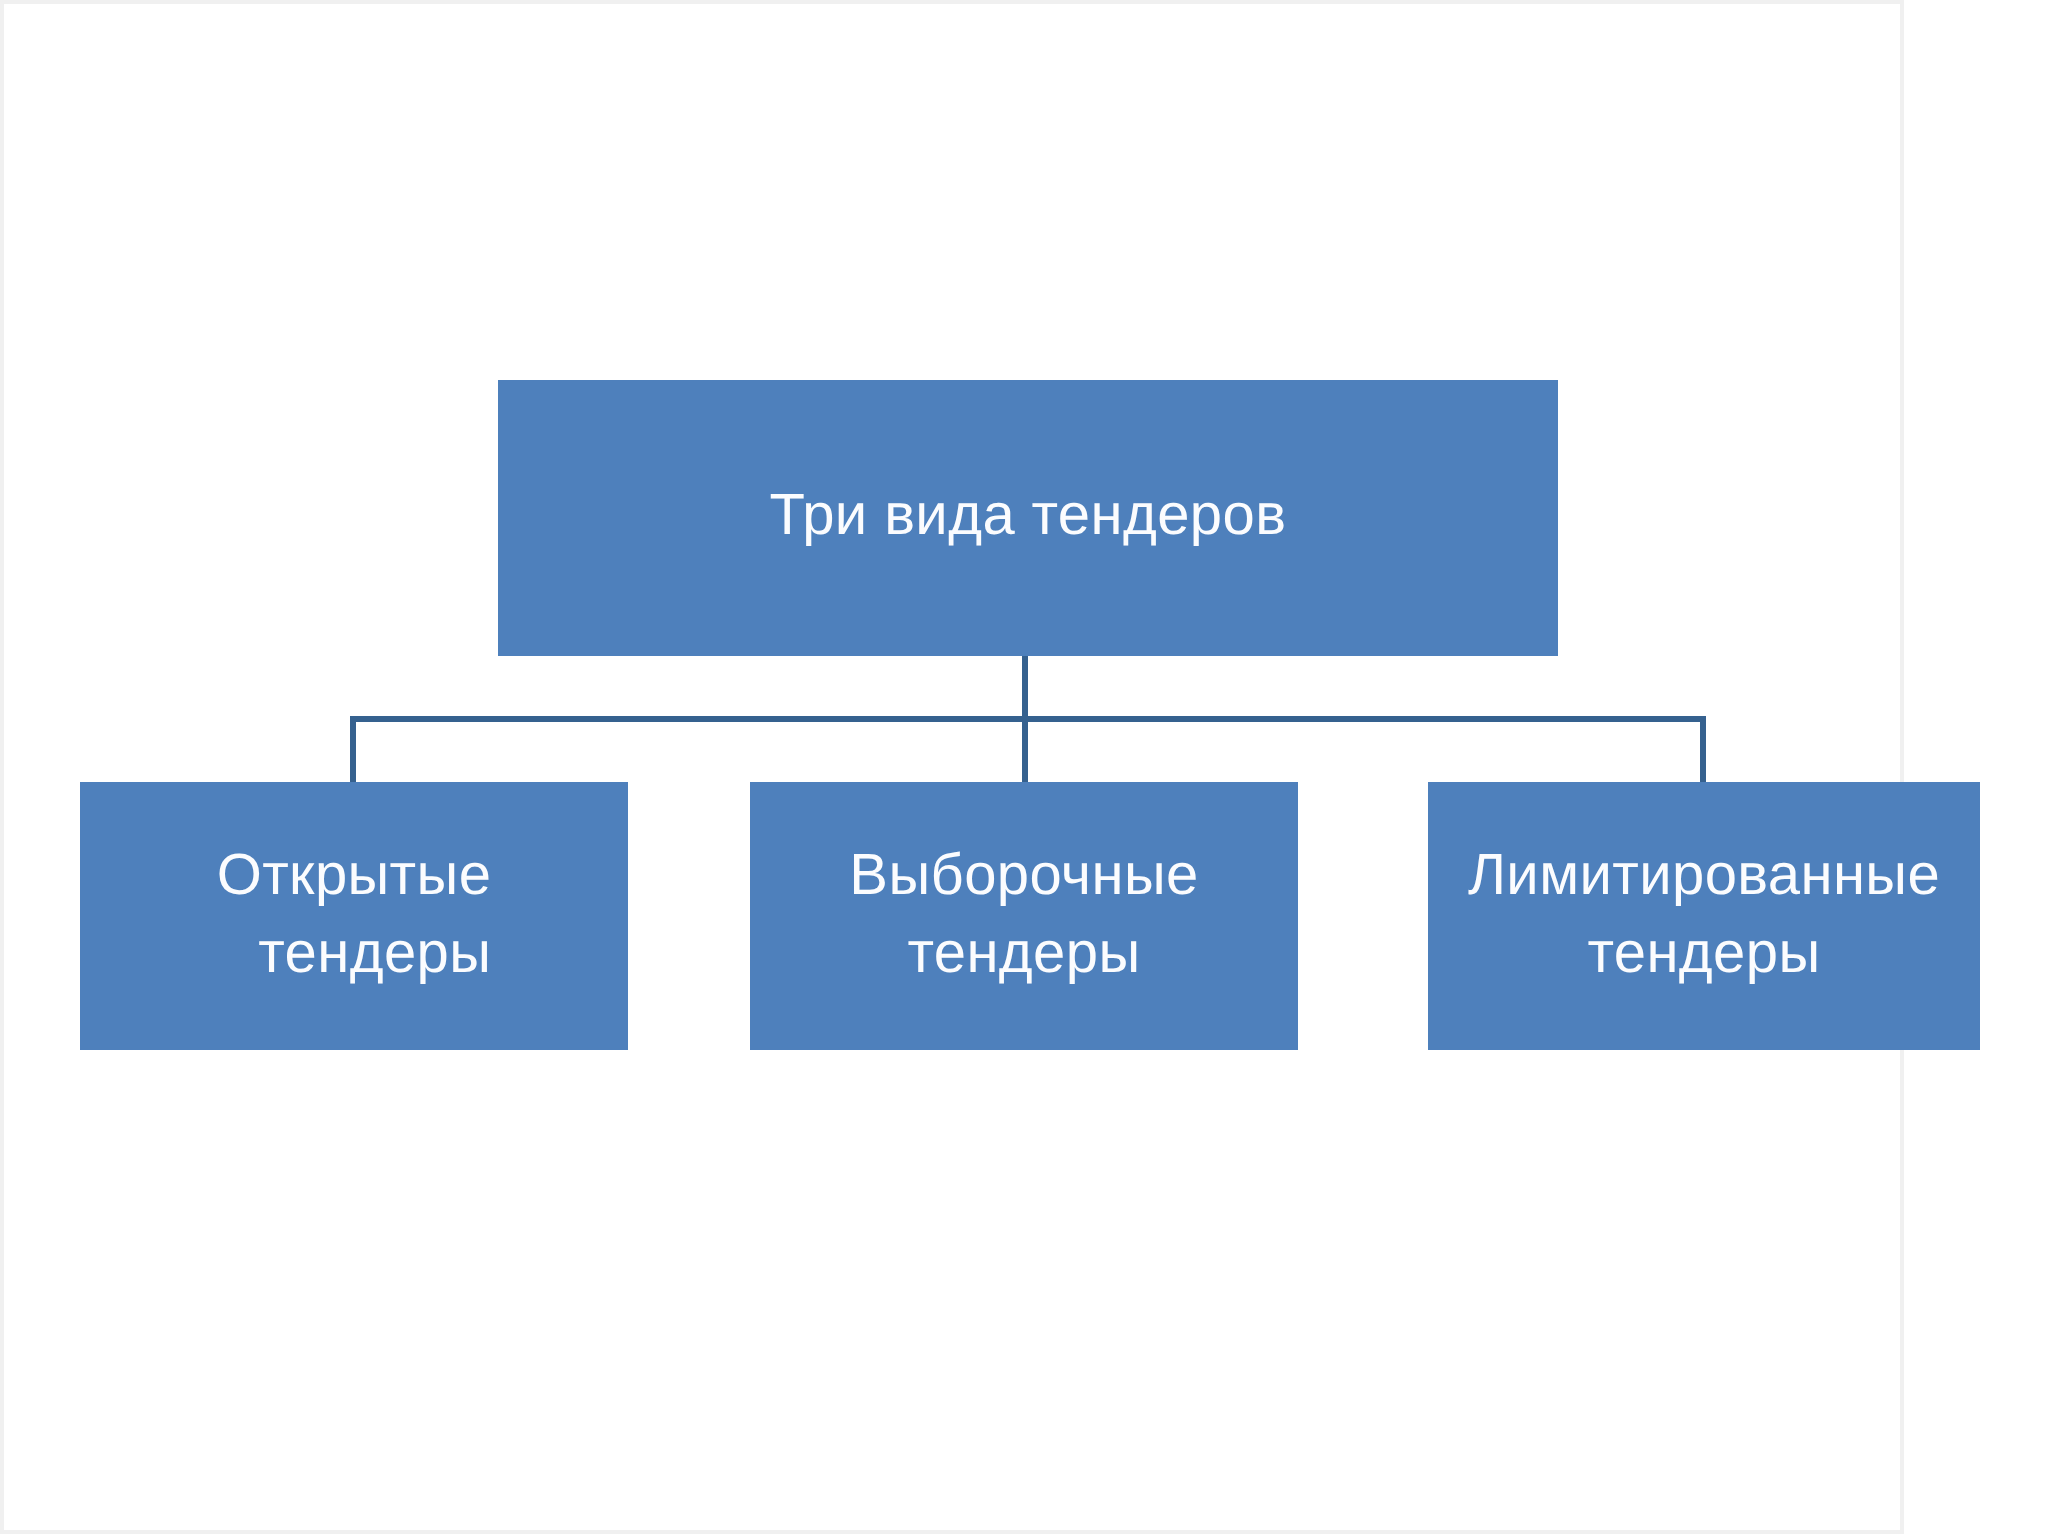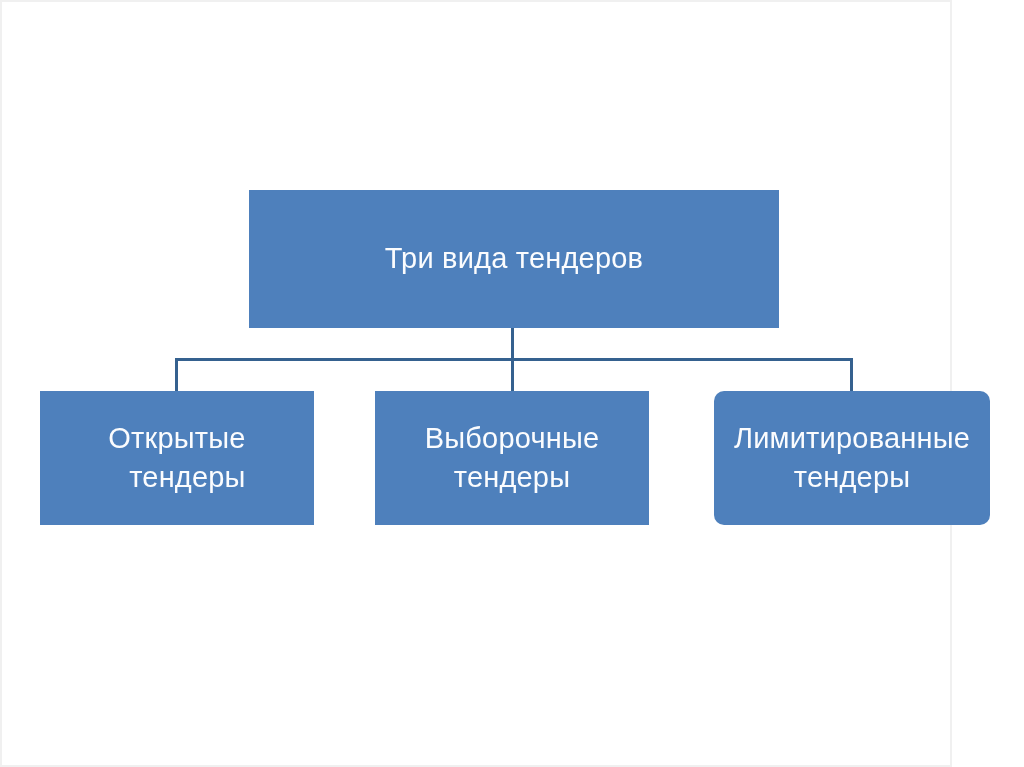--- a/index.html
+++ b/index.html
@@ -37,21 +37,21 @@
     white-space: pre-line;
     letter-spacing: 0.2px;
   }
   .node.root {
     left: 247px; top: 188px;
     width: 530px; height: 138px;
   }
   .node.child { top: 389px; height: 134px; }
   .node.child-0 { left: 38px;  width: 274px; text-align: right; }
   .node.child-1 { left: 373px; width: 274px; text-align: center; }
-  .node.child-2 { left: 712px; width: 276px; border-radius: 10px; }
+  .node.child-2 { left: 712px; width: 276px; }
   .connector {
     position: absolute;
     background: var(--connector);
   }
   .conn-root-vertical { left: 509px; top: 326px; width: 3px;  height: 63px; }
   .conn-horizontal    { left: 173px; top: 356px; width: 678px; height: 3px; }
   .conn-left-drop     { left: 173px; top: 356px; width: 3px;  height: 33px; }
   .conn-right-drop    { left: 848px; top: 356px; width: 3px;  height: 33px; }
 </style>
 </head>

